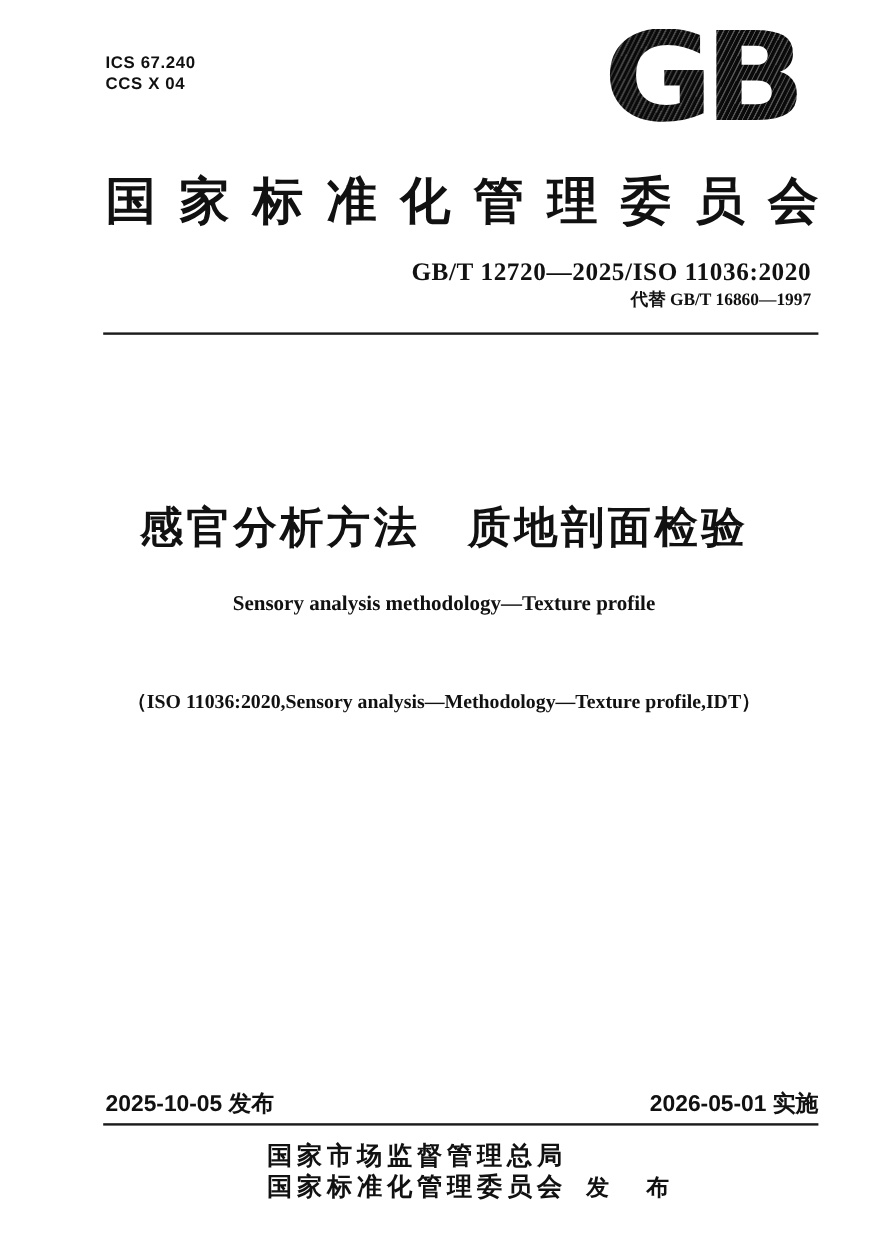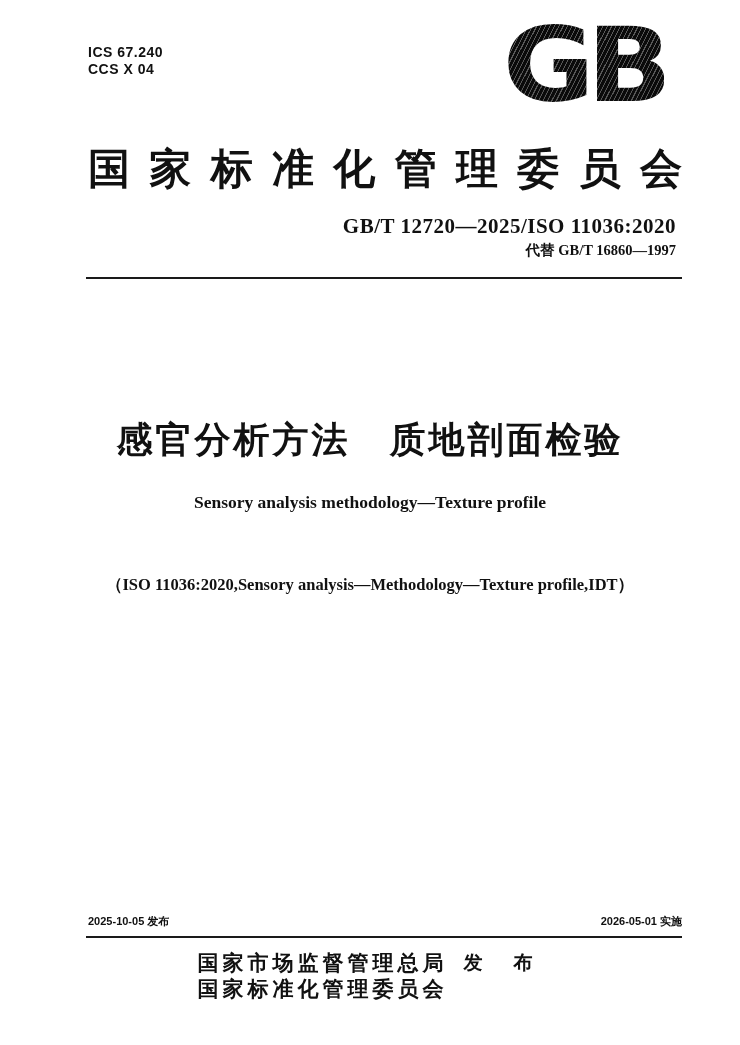--- a/index.html
+++ b/index.html
@@ -83,27 +83,27 @@
     text-align: center;
     white-space: nowrap;
     margin-top: 18px;
   }
 
   
   .dates {
     position: absolute; left: 88px; top: 910px; width: 594px;
     display: flex; justify-content: space-between; align-items: baseline;
     font-family: "Liberation Sans", "DejaVu Sans", sans-serif;
-    font-weight: bold; font-size: 11px; line-height: 22px;
+    font-weight: bold; font-size: 19px; line-height: 22px;
   }
 
   
   .publisher {
-    position: absolute; left: 71px; top: 950px; width: 594px;
-    display: flex; justify-content: center; align-items: flex-start;
+    position: absolute; left: 96px; top: 950px; width: 594px;
+    display: flex; justify-content: center; align-items: flex-end;
     gap: 16px;
   }
   .pub-lines {
     font-family: "Liberation Serif", "DejaVu Serif", serif;
     font-weight: bold; font-size: 21px; line-height: 26px;
     letter-spacing: 4px;
     text-align: center;
     white-space: nowrap;
   }
   .pub-label {

